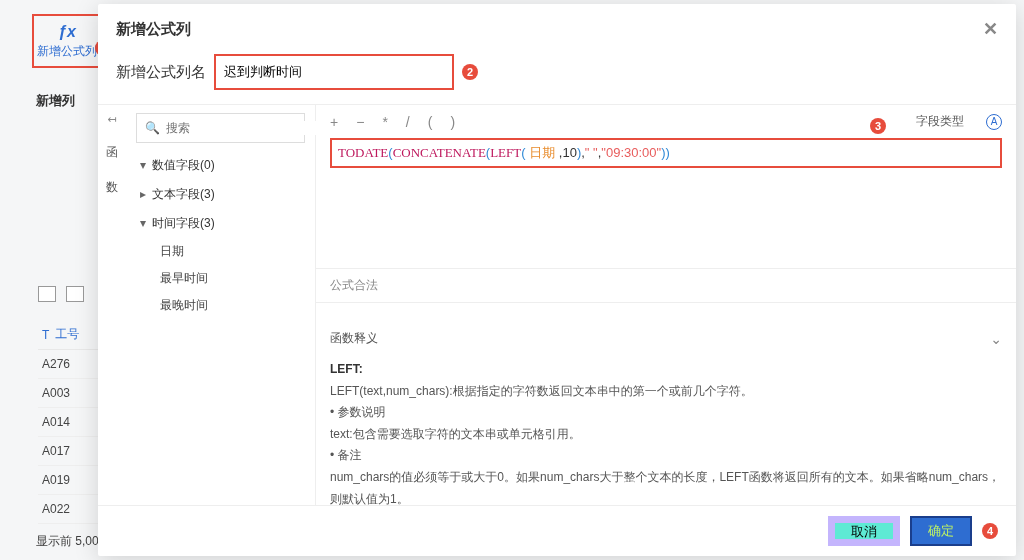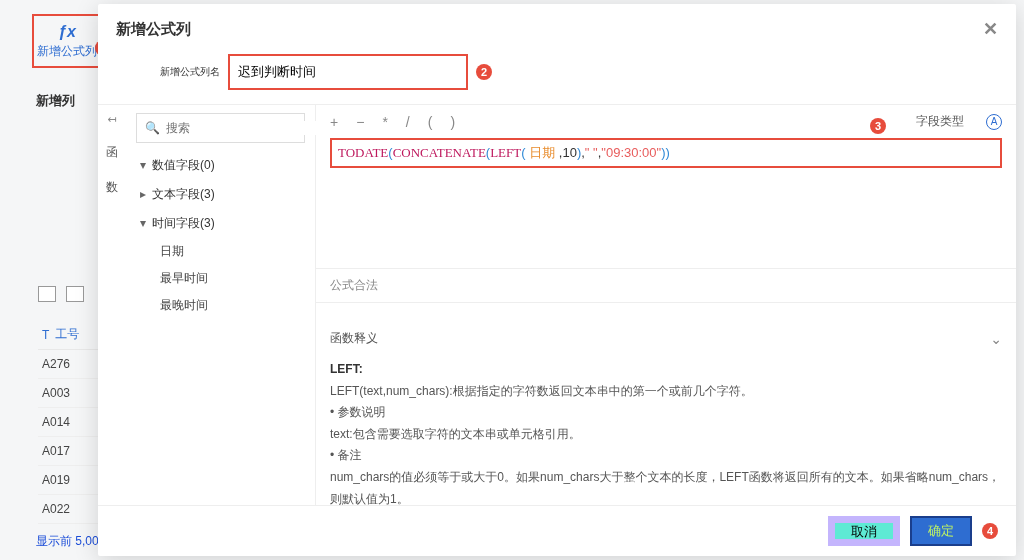--- a/index.html
+++ b/index.html
@@ -12,31 +12,31 @@
 .bg-toolbar .fx-btn .fx { font-style: italic; font-weight: bold; font-size: 16px; }
 .bg-left-title { position: absolute; top: 92px; left: 36px; font-size: 13px; font-weight: 600; }
 .bg-right { position: absolute; right: 24px; top: 30px; display: flex; flex-direction: column; gap: 16px; font-size: 13px; color: #333; }
 .bg-right .preview-icon { color: #2e6dd1; text-align: center; margin-bottom: -6px; font-size: 14px; }
 .bg-right a { color: #2e6dd1; }
 .bg-viewicons { position: absolute; left: 38px; top: 286px; display: flex; gap: 10px; }
 .bg-viewicons .vi { width: 18px; height: 16px; border: 1.5px solid #999; background: #fff; }
 .bg-col { position: absolute; left: 38px; top: 320px; width: 80px; }
 .bg-col .hdr { display: flex; align-items: center; gap: 6px; color: #2e6dd1; padding: 6px 4px; border-bottom: 1px solid #e8e8e8; }
 .bg-col .cell { padding: 7px 4px; border-bottom: 1px solid #eee; color: #444; }
-.bg-foot { position: absolute; left: 36px; bottom: 10px; color: #1d4ed8; }
+.bg-foot { position: absolute; left: 36px; bottom: 10px; color: #404040; }
 
 
 .badge { display: inline-flex; width: 16px; height: 16px; border-radius: 50%; background: #e74c3c; color: #fff; align-items: center; justify-content: center; font-size: 11px; font-weight: bold; }
 
 
 .modal { position: absolute; left: 98px; top: 4px; right: 8px; bottom: 4px; background: #fff; border-radius: 2px; box-shadow: 0 4px 24px rgba(0,0,0,0.15); display: flex; flex-direction: column; }
 .modal-head { display: flex; align-items: center; padding: 14px 18px; font-size: 15px; font-weight: 600; }
 .modal-head .close { margin-left: auto; font-size: 18px; color: #888; cursor: pointer; }
 .name-row { display: flex; align-items: center; gap: 8px; padding: 0 18px 14px; }
-.name-row .lbl { font-size: 10px; margin-left: 44px; }
+.name-row .lbl { font-size: 15px; }
 .name-row input { width: 240px; height: 28px; border: 1px solid #ddd; padding: 16px 8px; font-size: 13px; outline: none; }
 .name-row .hl { border: 2px solid #e74c3c; }
 
 .body { flex: 1; display: flex; border-top: 1px solid #eee; overflow: hidden; }
 .fn-title { width: 28px; display: flex; flex-direction: column; align-items: center; padding-top: 8px; gap: 18px; font-size: 12px; color: #555; }
 .fn-title .arr { font-size: 11px; color: #888; }
 .fn-panel { width: 190px; border-right: 1px solid #eee; padding: 8px 10px; }
 .search { display: flex; align-items: center; height: 30px; border: 1px solid #ddd; padding: 0 8px; gap: 6px; color: #888; }
 .search input { border: none; outline: none; flex: 1; font-size: 12px; }
 .tree { margin-top: 8px; }

